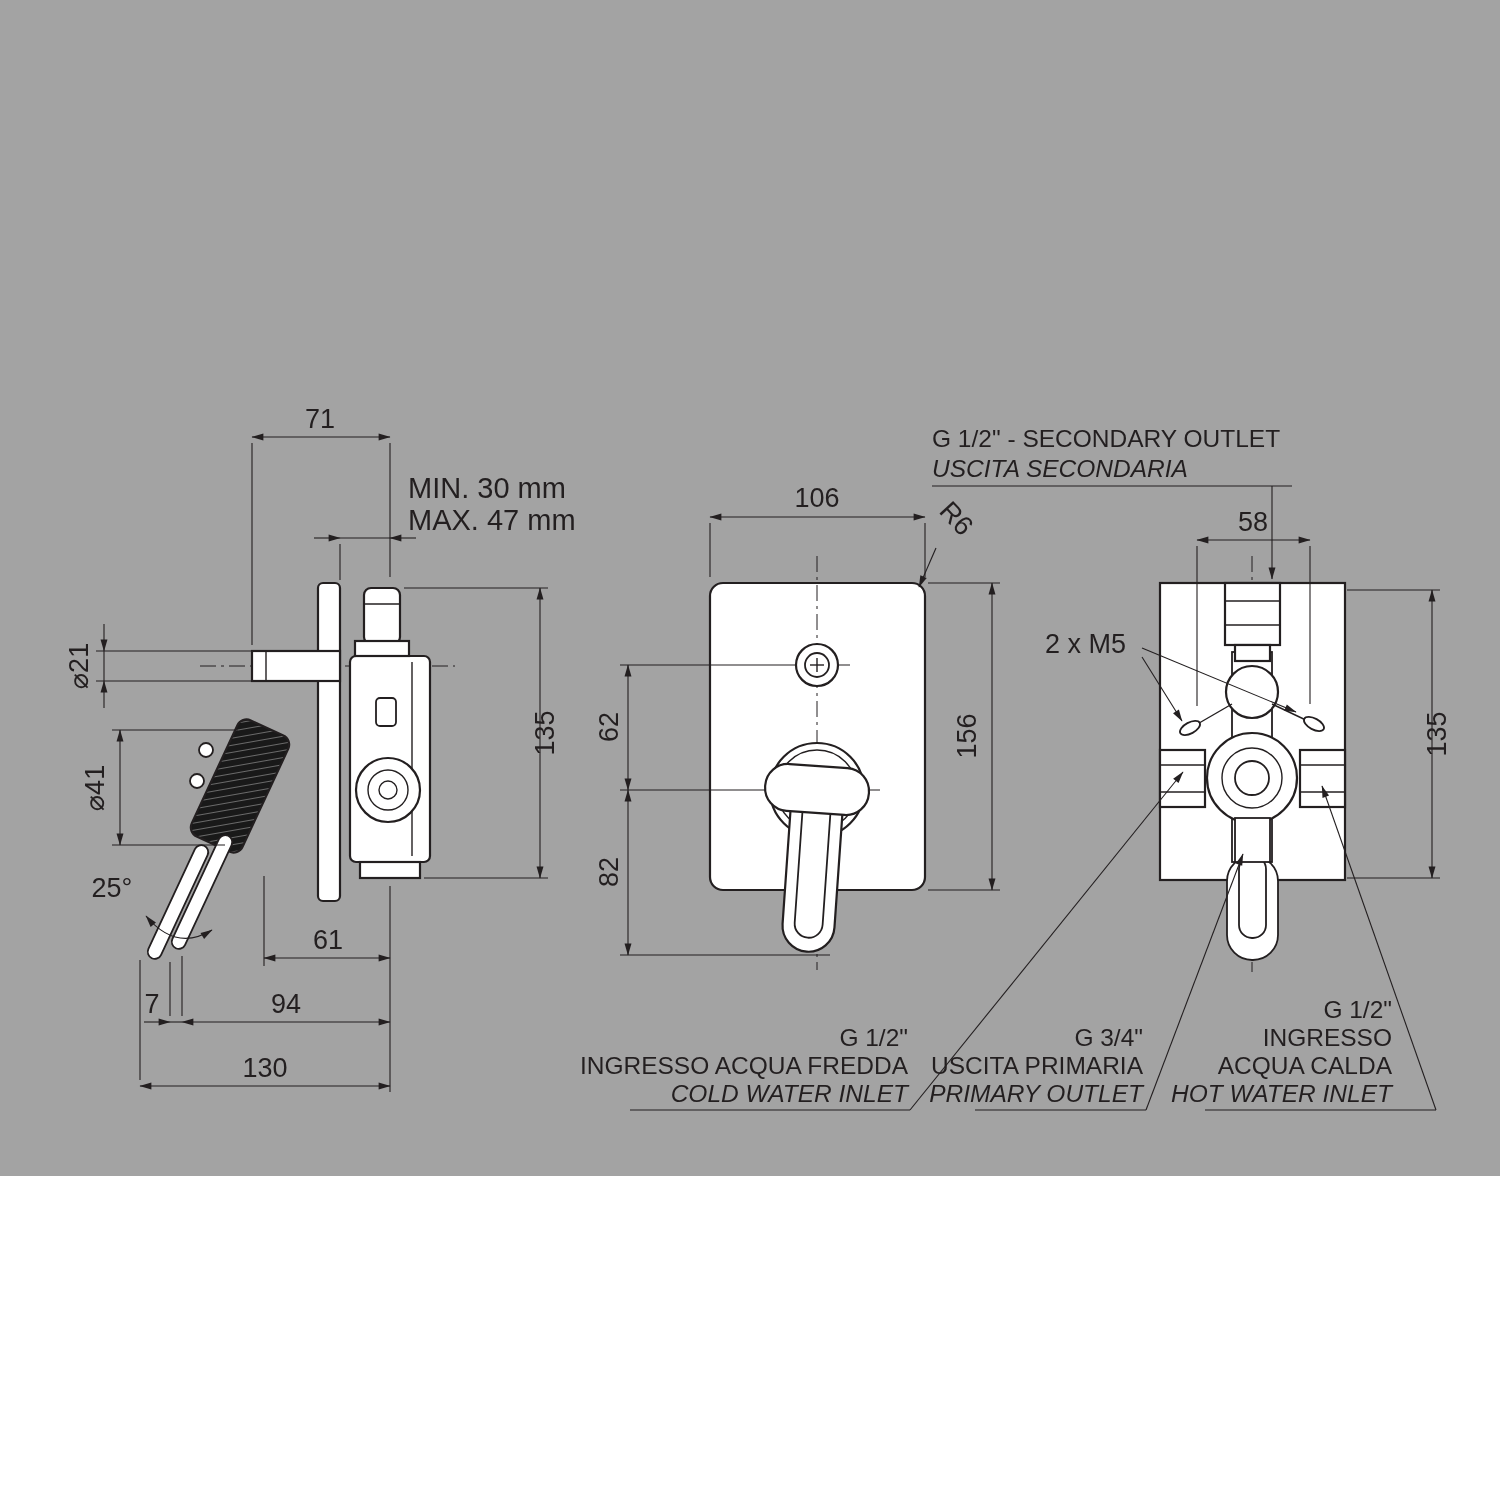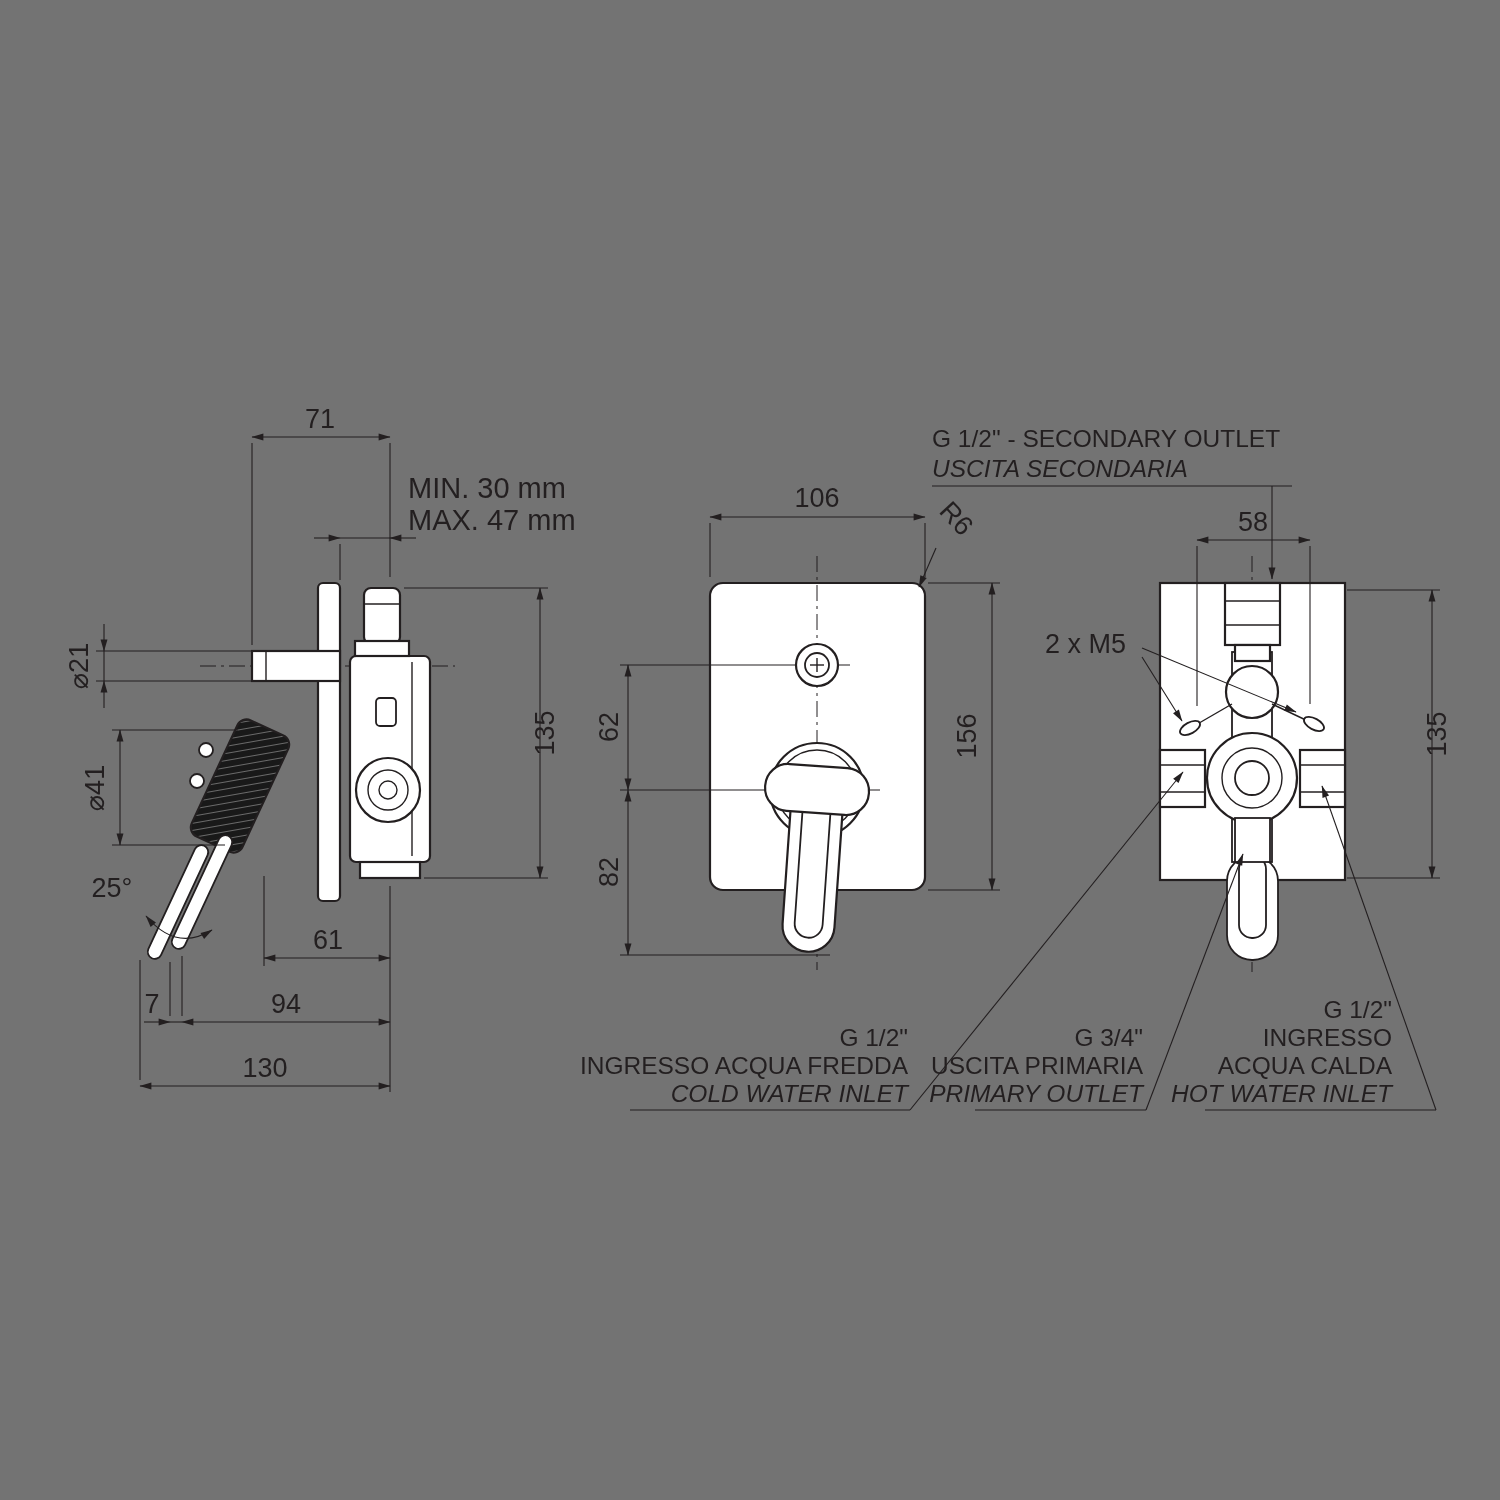--- a/index.html
+++ b/index.html
@@ -1,16 +1,16 @@
 <!DOCTYPE html>
 <html><head>
 <meta charset="utf-8">
 <style>
   html,body{margin:0;padding:0;background:#ffffff}
-  .stage{width:1500px;height:1500px;background:#737373;position:relative;overflow:hidden}
+  .stage{width:1500px;height:1176px;background:#a3a3a3;position:relative;overflow:hidden}
   svg{display:block}
   text{font-family:"Liberation Sans","DejaVu Sans",sans-serif;fill:#231f20}
   .dim{font-size:27px}
   .big{font-size:29px}
   .lbl{font-size:24.5px}
   .it{font-style:italic}
   .mid{text-anchor:middle}
   .end{text-anchor:end}
   .o{fill:#ffffff;stroke:#231f20;stroke-width:2.2}
   .o2{fill:#ffffff;stroke:#231f20;stroke-width:1.8}

